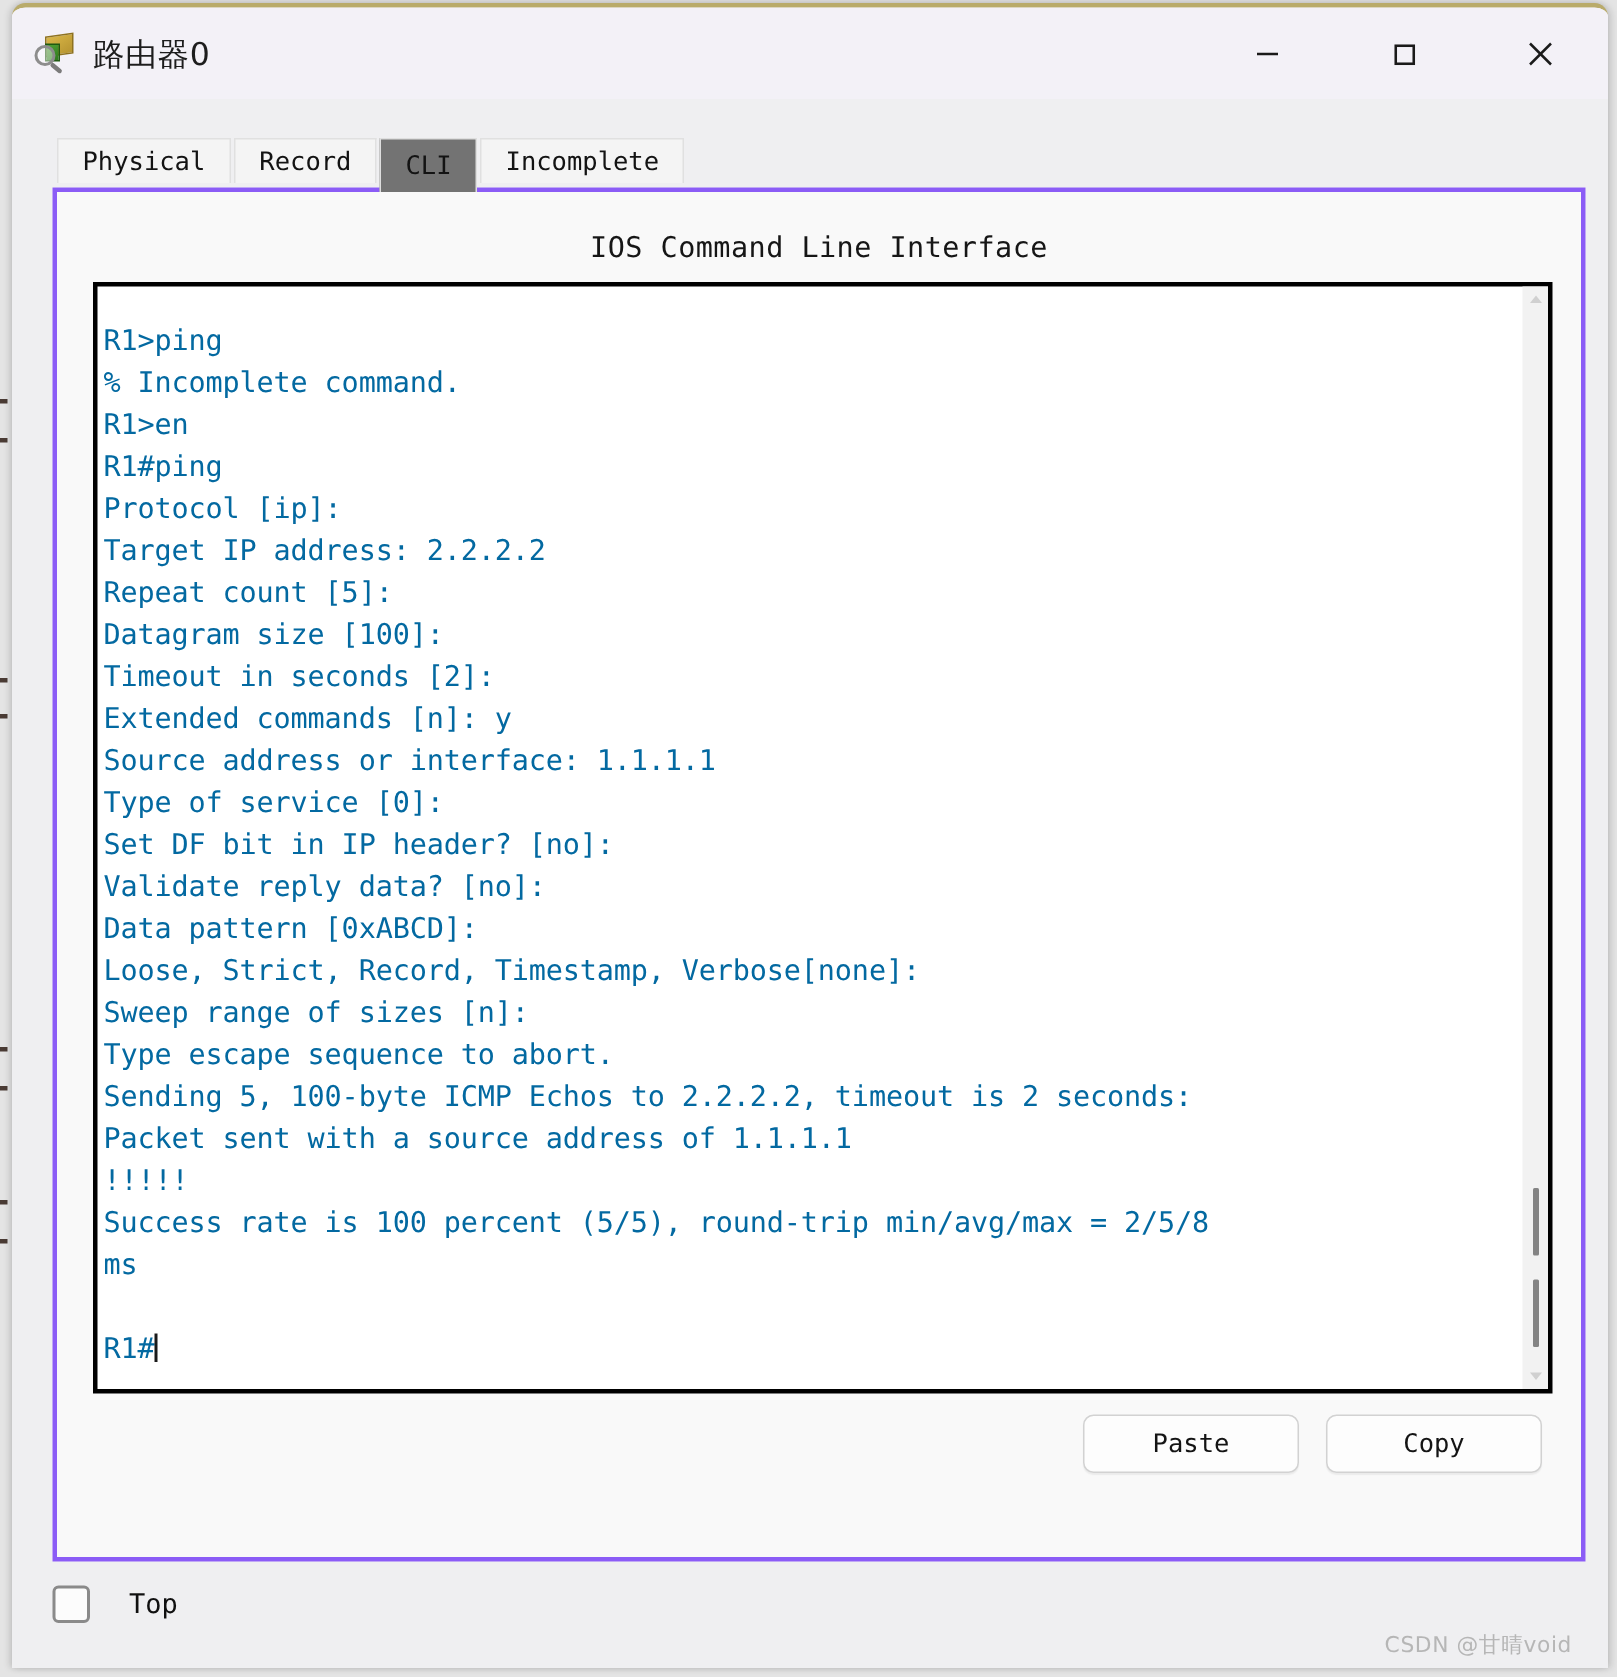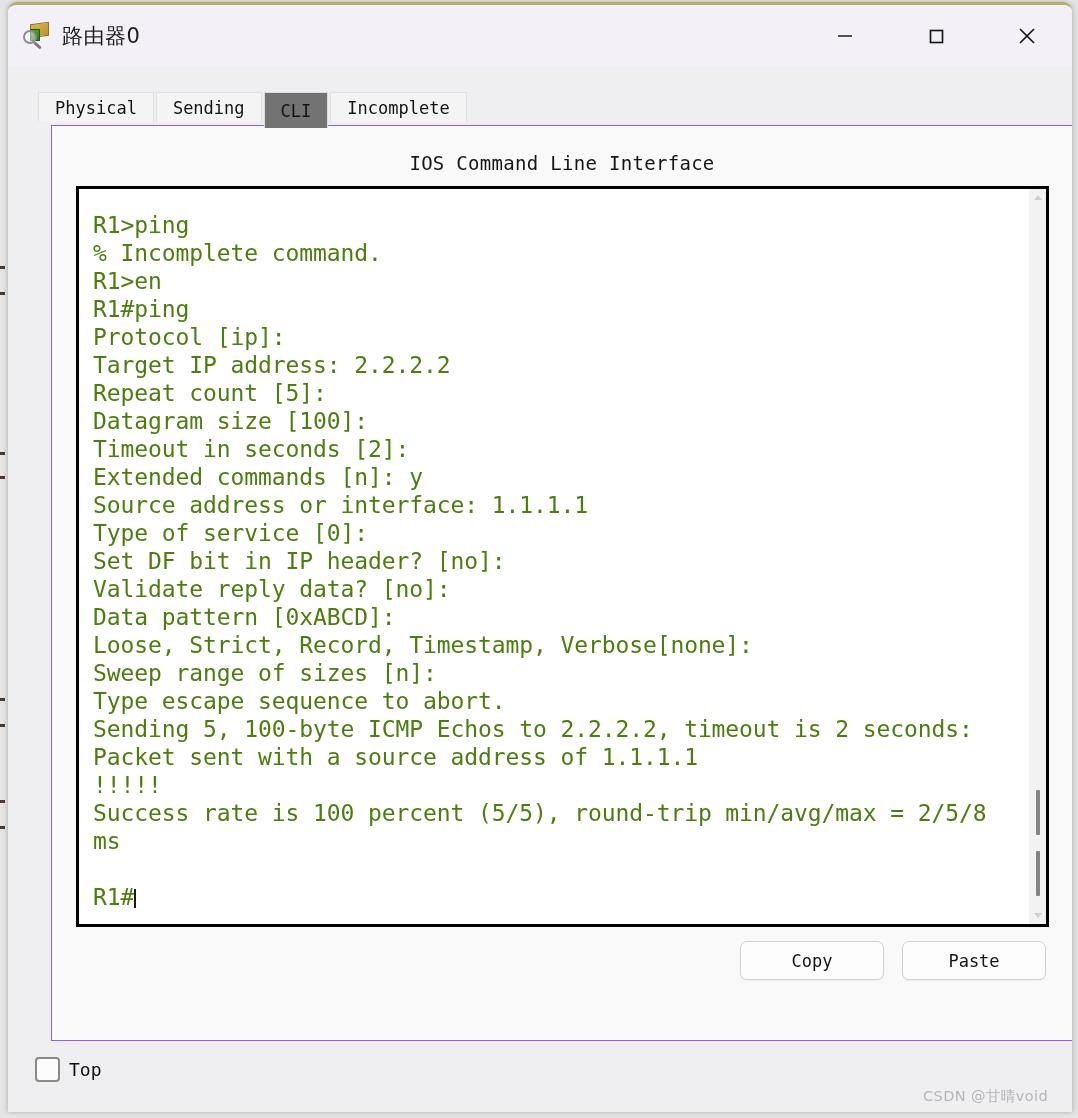--- a/index.html
+++ b/index.html
@@ -118,23 +118,22 @@
     position: relative;
     z-index: 3;
   }
 
   
   #panel {
     position: absolute;
     left: 27px; top: 120px;
     width: 1022px; height: 916px;
     background: #f9f9f9;
-    border: 1px solid #8b5cf6;
+    border: 3px solid #8b5cf6;
     z-index: 2;
-    margin-left: 16px;
   }
   #ios-header {
     text-align: center;
     font-family: "DejaVu Sans Mono", monospace;
     font-size: 19px;
     color: #161616;
     padding-top: 26px;
     letter-spacing: .3px;
   }
 
@@ -142,25 +141,25 @@
   #terminal-wrap {
     position: absolute;
     left: 24px; top: 60px;
     width: 973px; height: 741px;
     background: #ffffff;
     border: 3px solid #000000;
     display: flex;
   }
   #terminal {
     flex: 1;
-    padding: 22px 6px 6px 14px;
-    font-family: "DejaVu Sans Mono", monospace;
-    font-size: 23px;
+    padding: 22px 6px 6px 4px;
+    font-family: "DejaVu Sans Mono", monospace;
+    font-size: 19px;
     line-height: 28px;
-    color: #4d7c0f;
+    color: #0369a1;
     white-space: pre;
     overflow: hidden;
     letter-spacing: -0.1px;
   }
   #terminal .caret {
     display: inline-block;
     width: 2px; height: 19px;
     background: #1a1a1a;
     vertical-align: -3px;
   }
@@ -207,21 +206,21 @@
     color: #141414;
     display: flex; align-items: center; justify-content: center;
     box-shadow: 0 1px 1px rgba(0,0,0,.06);
     cursor: pointer;
   }
 
   
   #toprow {
     position: absolute;
     left: 27px; top: 1052px;
-    display: flex; align-items: center; gap: 9px;
+    display: flex; align-items: center; gap: 26px;
   }
   #top-checkbox {
     width: 25px; height: 25px;
     background: #fcfcfc;
     border: 2px solid #8a8a8a;
     border-radius: 4px;
     cursor: pointer;
   }
   #top-label {
     font-family: "DejaVu Sans Mono", monospace;
@@ -281,21 +280,21 @@
         <svg width="24" height="24" viewBox="0 0 24 24">
           <line x1="5" y1="5" x2="19" y2="19" stroke="#1a1a1a" stroke-width="1.7"></line>
           <line x1="19" y1="5" x2="5" y2="19" stroke="#1a1a1a" stroke-width="1.7"></line>
         </svg>
       </div>
     </div>
   </div>
 
   <div id="tabbar">
     <div class="tab">Physical</div>
-    <div class="tab">Sending</div>
+    <div class="tab">Record</div>
     <div class="tab active">CLI</div>
     <div class="tab">Incomplete</div>
   </div>
 
   <div id="panel">
 
     <div id="ios-header">IOS Command Line Interface</div>
 
     <div id="terminal-wrap">
       <div id="terminal"><span>R1&gt;ping</span>
@@ -330,22 +329,22 @@
           </div>
         <div id="scroll-thumb-a"></div>
         <div id="scroll-thumb-b"></div>
         <div class="arrow down">
             <i></i>
           </div>
       </div>
     </div>
 
     <div id="btnrow">
+      <div class="pbtn">Paste</div>
       <div class="pbtn">Copy</div>
-      <div class="pbtn">Paste</div>
     </div>
   </div>
 
   <div id="toprow">
     <div id="top-checkbox"></div>
     <div id="top-label">Top</div>
   </div>
 
   <div id="watermark">CSDN @甘晴void</div>
 </div>

